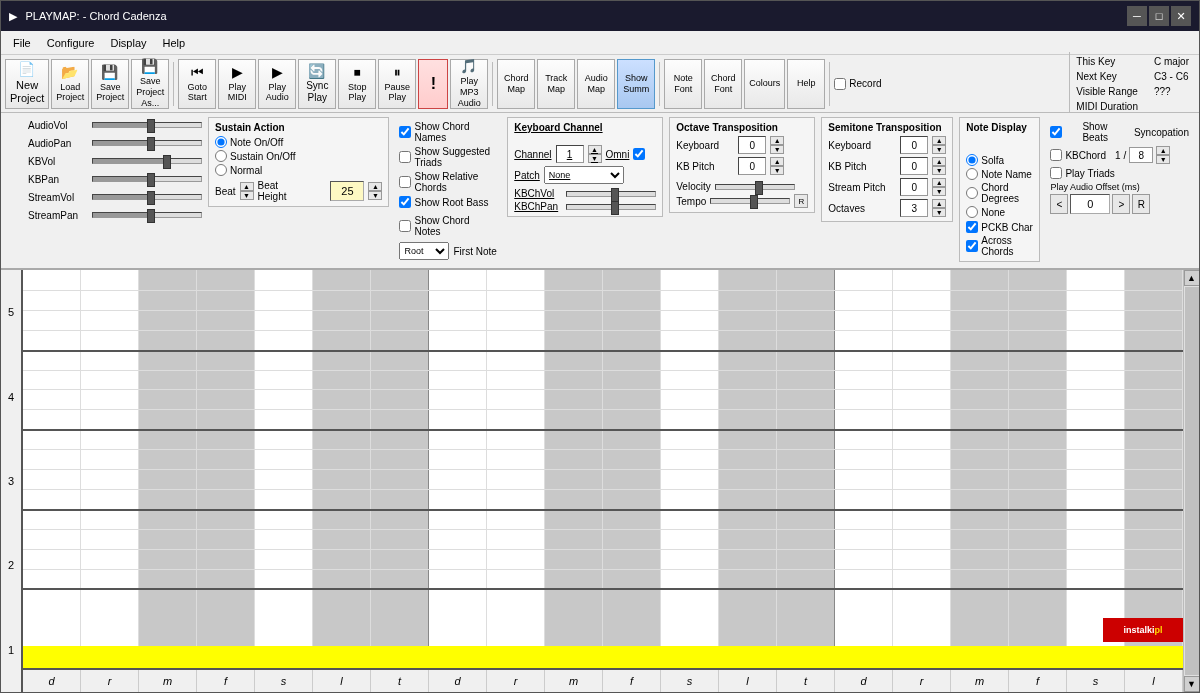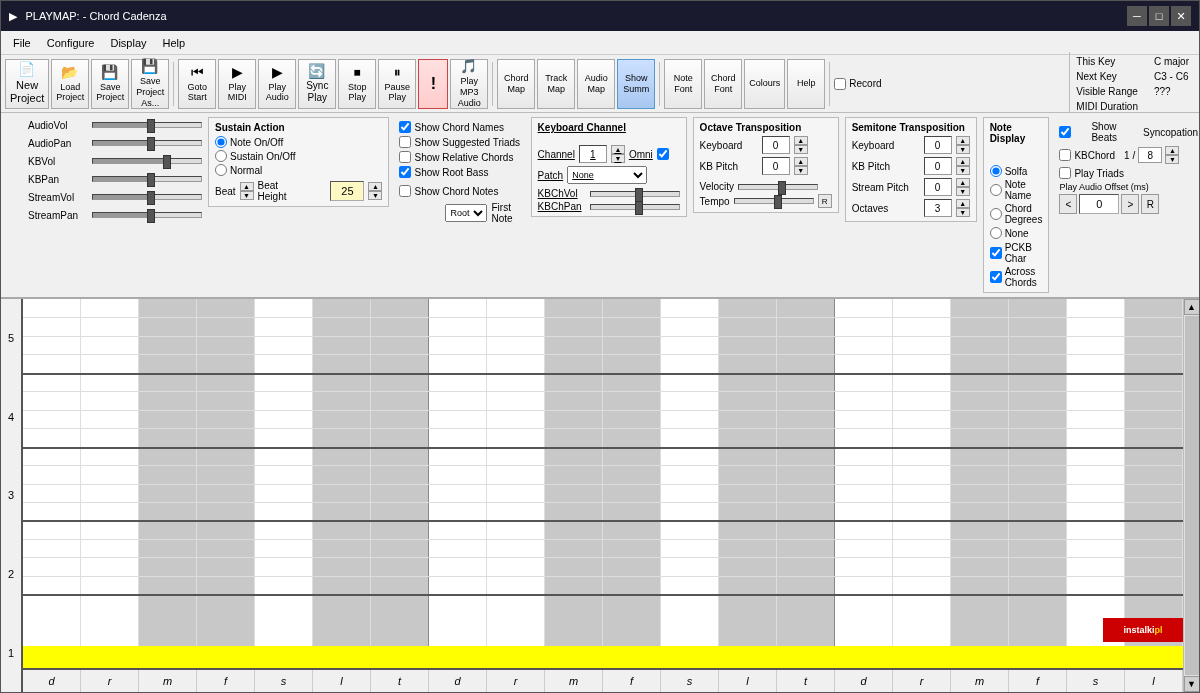--- a/index.html
+++ b/index.html
@@ -272,21 +272,21 @@
       </div>
       <div style="display:flex;align-items:center;gap:3px;font-size:10px;">
         <input type="checkbox" checked="" style="">
         <label>Show Root Bass</label>
       </div>
       <div style="display:flex;align-items:center;gap:3px;font-size:10px;margin-top:4px;">
         <input type="checkbox" style="">
         <label>Show Chord Notes</label>
       </div>
       <div style="display:flex;align-items:center;gap:4px;font-size:10px;margin-top:2px;">
-        <select style="height:18px;font-size:9px;width:50px;margin-left:46px;"><option>Root</option></select>
+        <select style="height:18px;font-size:9px;width:50px;"><option>Root</option></select>
         <span>First Note</span>
       </div>
     </div>
 
     <div style="border:1px solid #bbb;padding:4px 6px;background:#f5f5f5;text-decoration:underline;">
       <div style="font-size:10px;font-weight:bold;margin-bottom:3px;">Keyboard Channel</div>
       <div style="display:flex;align-items:center;gap:4px;font-size:10px;margin-bottom:3px;margin-top:12px;">
         <span>Channel</span>
         <input type="text" value="1" style="width: 28px; height: 18px; border: 1px inset rgb(153, 153, 153); text-align: center; font-size: 10px;">
         <div style="display:flex;flex-direction:column;">

